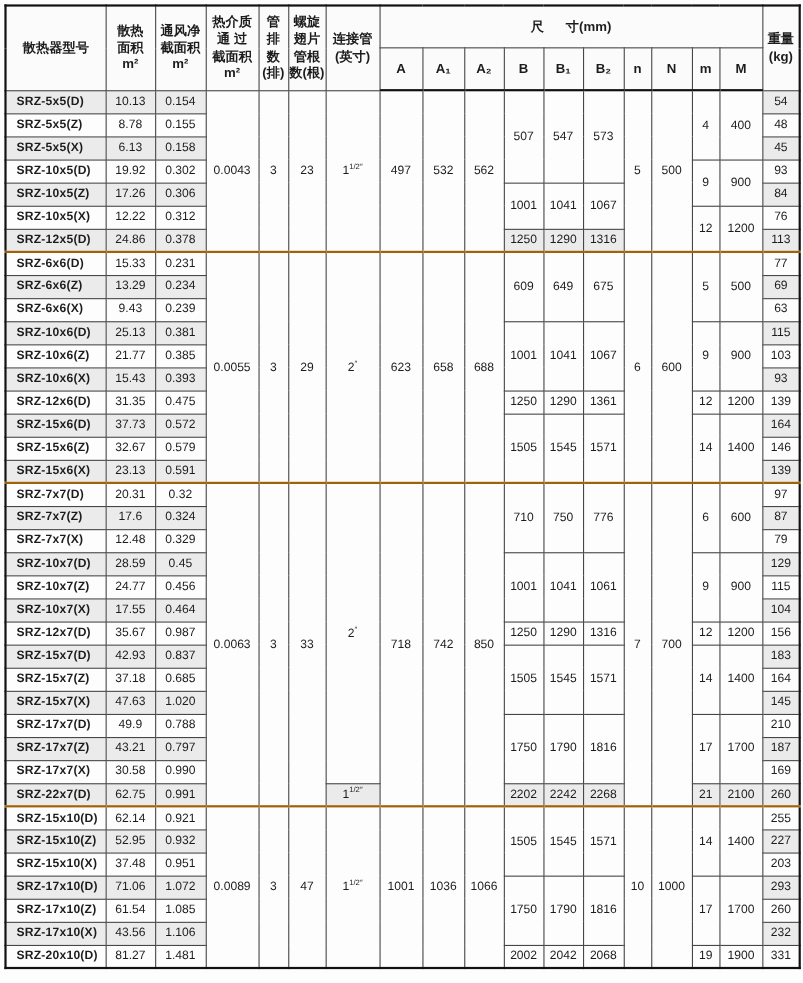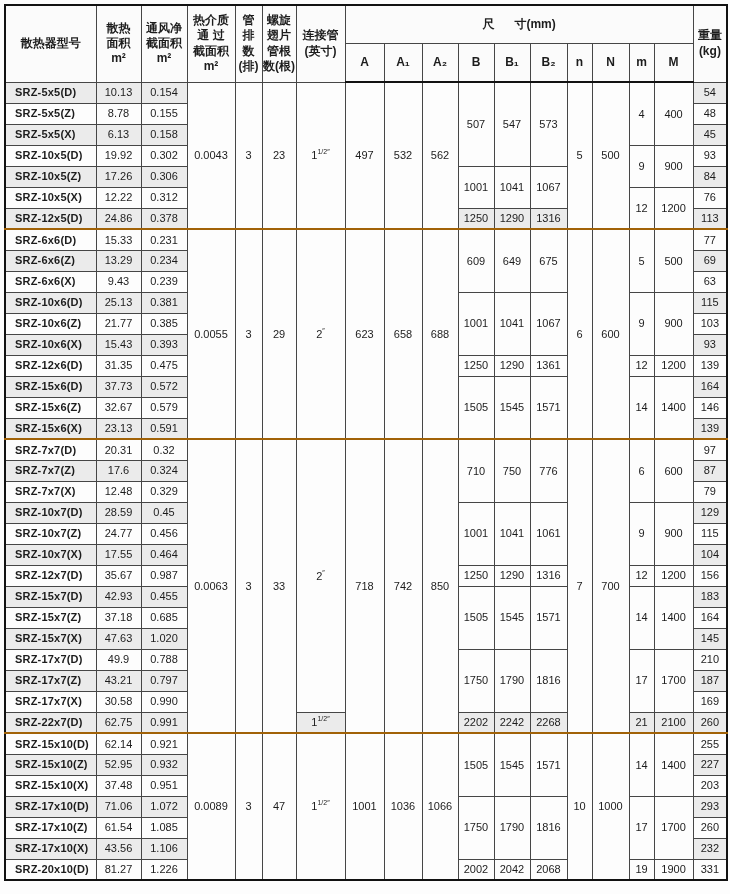--- a/index.html
+++ b/index.html
@@ -318,21 +318,21 @@
           <td>1250</td>
           <td>1290</td>
           <td>1316</td>
           <td>12</td>
           <td>1200</td>
           <td>156</td>
         </tr>
         <tr>
           <td class="model s">SRZ-15x7(D)</td>
           <td class="s">42.93</td>
-          <td class="s">0.455</td>
+          <td class="s">0.837</td>
           <td rowspan="3">1505</td>
           <td rowspan="3">1545</td>
           <td rowspan="3">1571</td>
           <td rowspan="3">14</td>
           <td rowspan="3">1400</td>
           <td class="s">183</td>
         </tr>
         <tr>
           <td class="model">SRZ-15x7(Z)</td>
           <td>37.18</td>
@@ -431,21 +431,21 @@
         </tr>
         <tr>
           <td class="model s">SRZ-17x10(X)</td>
           <td class="s">43.56</td>
           <td class="s">1.106</td>
           <td class="s">232</td>
         </tr>
         <tr>
           <td class="model">SRZ-20x10(D)</td>
           <td>81.27</td>
-          <td>1.226</td>
+          <td>1.481</td>
           <td>2002</td>
           <td>2042</td>
           <td>2068</td>
           <td>19</td>
           <td>1900</td>
           <td>331</td>
         </tr>
       </tbody>
   </table>
 </div>

